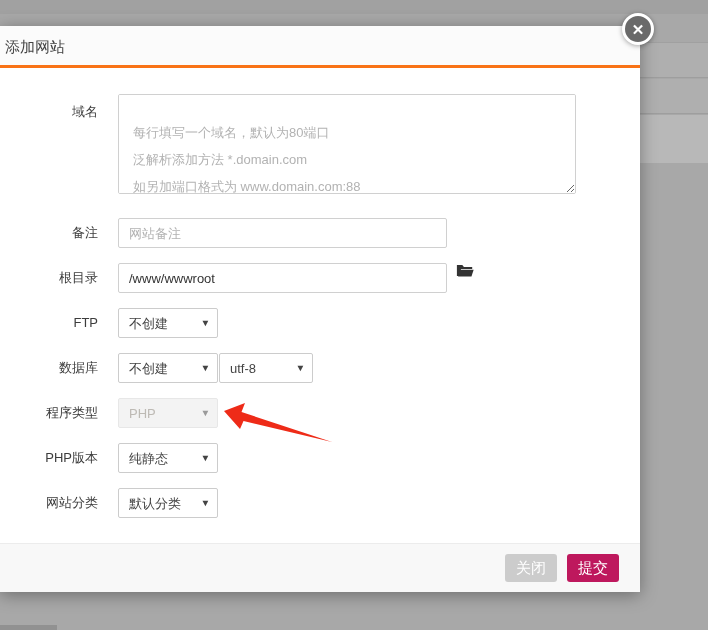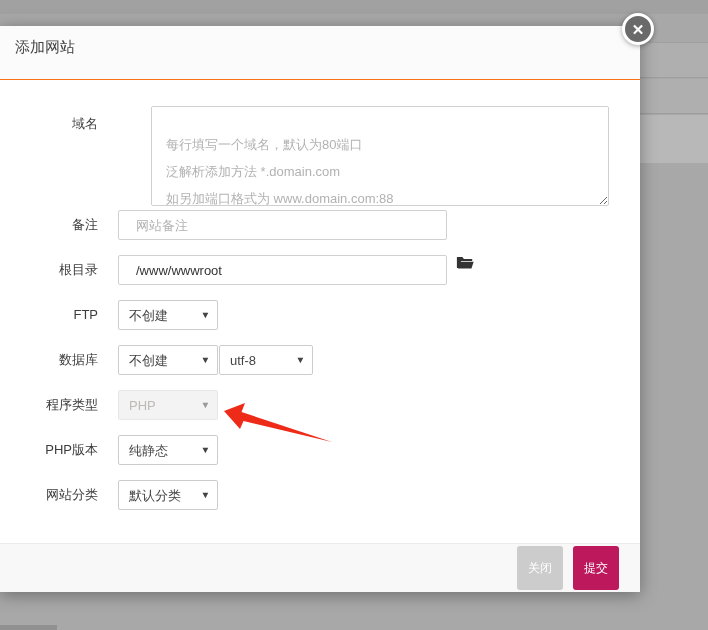--- a/index.html
+++ b/index.html
@@ -17,54 +17,54 @@
   .bd-row2 { position:absolute; top:79px; left:0; right:0; height:35px; background:#afafaf; border-bottom:1px solid #9e9e9e; }
   .bd-row3 { position:absolute; top:115px; left:0; right:0; height:48px; background:#b8b8b8; }
   .bd-chip { position:absolute; left:0; bottom:0; width:57px; height:5px; background:#919191; }
 
   
   .modal {
     position:absolute; left:0; top:26px; width:640px; height:566px;
     background:#fff; box-shadow:0 3px 16px rgba(0,0,0,.35);
   }
   .modal-header {
-    height:54px; line-height:41px; background:#fbfbfb;
-    border-bottom:1px solid #f97316; padding-left:15px;
+    height:42px; line-height:41px; background:#fbfbfb;
+    border-bottom:3px solid #f97316; padding-left:5px;
   }
   .modal-title { font-size:15px; color:#444; }
   .modal-close {
     position:absolute; top:-13px; right:-14px; width:32px; height:32px;
     border-radius:50%; background:#6a6a6a; border:3px solid #fff;
     box-shadow:0 1px 5px rgba(0,0,0,.35);
     display:flex; align-items:center; justify-content:center;
     cursor:pointer; z-index:5; padding:0;
   }
   .modal-close span { color:#fff; font-size:15px; font-weight:bold; line-height:1; }
 
   .modal-body { padding-top:26px; }
 
   .row { display:flex; align-items:flex-start; margin-bottom:15px; }
-  .row.top { align-items:flex-start; margin-bottom:4px;gap:33px; }
+  .row.top { align-items:flex-start; margin-bottom:24px; }
   .row .lbl {
     width:98px; margin-right:20px; text-align:right;
     font-size:13px; color:#3c3c3c; line-height:30px; flex:none;
   }
   .row.top .lbl { line-height:18px; padding-top:9px; }
 
   textarea.domain {
     width:458px; height:100px; resize:both;
     border:1px solid #d0d0d0; border-radius:2px;
     padding:24px 14px; font-family:inherit;
     font-size:13px; line-height:27px; color:#333; outline:none;
   }
   textarea.domain::placeholder { color:#b2b2b2; white-space:pre-line; }
 
   input.txt {
     width:329px; height:30px; border:1px solid #d0d0d0; border-radius:2px;
-    padding:0 17px; font-size:13px; color:#333; outline:none; font-family:inherit;
+    padding:0 10px; font-size:13px; color:#333; outline:none; font-family:inherit;
   }
   input.txt::placeholder { color:#b2b2b2; }
 
   .sel { position:relative; width:100px; height:30px; flex:none;text-decoration:underline; }
   .sel select {
     width:100%; height:100%; appearance:none; -webkit-appearance:none;
     border:1px solid #ccc; border-radius:2px; background:#fff;
     padding:0 20px 0 10px; font-size:13px; color:#444; font-family:inherit; outline:none;
   }
   .sel .arr {
@@ -77,22 +77,22 @@
 
   .dir-btn { background:none; border:none; margin-left:9px; padding:0; cursor:pointer; height:16px; }
 
   .arrow-annot { position:absolute; left:222px; top:377px; pointer-events:none; }
 
   .modal-footer {
     position:absolute; left:0; bottom:0; width:100%; height:49px;
     background:#f8f8f8; border-top:1px solid #ececec;
     display:flex; align-items:center; justify-content:flex-end; padding-right:21px;
   }
-  .btn { height:44px; padding:0 11px; border:none; border-radius:3px;
-         font-size:12px; color:#fff; cursor:pointer; font-family:inherit; }
+  .btn { height:28px; padding:0 11px; border:none; border-radius:3px;
+         font-size:15px; color:#fff; cursor:pointer; font-family:inherit; }
   .btn-cancel { background:#cccccc; }
   .btn-submit { background:#be185d; margin-left:10px; }
 </style>
 </head>
 <body>
 
 <div class="backdrop">
   <div class="bd-topstrip"></div>
   <div class="bd-row1"></div>
   <div class="bd-row2"></div>

